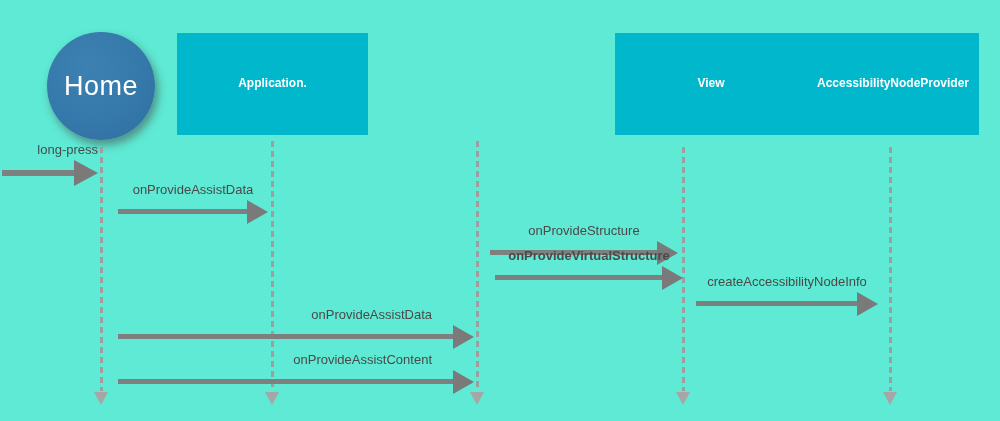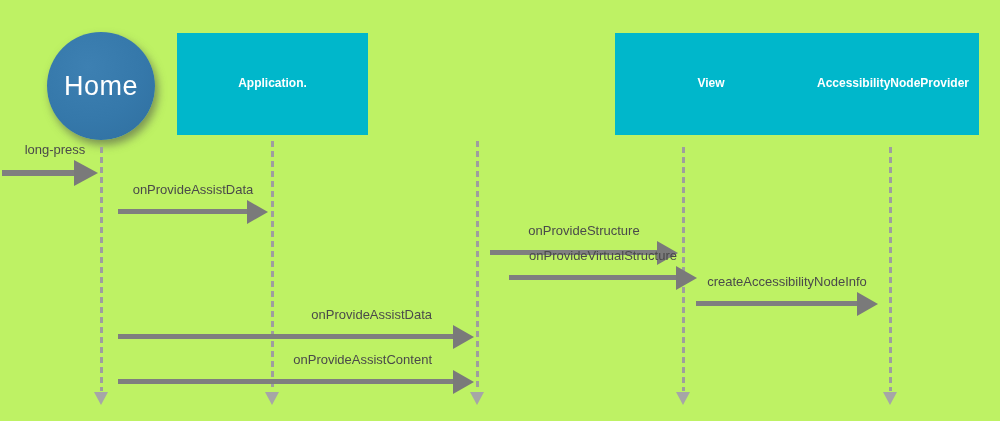--- a/index.html
+++ b/index.html
@@ -5,21 +5,21 @@
   html, body {
     margin: 0;
     padding: 0;
     background: #ffffff;
     font-family: "Liberation Sans", "DejaVu Sans", sans-serif;
   }
   .canvas {
     position: relative;
     width: 1000px;
     height: 421px;
-    background: #bef264;
+    background: #5eead4;
     overflow: hidden;
   }
 
   
   .actor-circle {
     position: absolute;
     left: 47px;
     top: 32px;
     width: 108px;
     height: 108px;
@@ -89,21 +89,21 @@
 
   
   .message { position: absolute; }
   .msg-label {
     font-size: 13px;
     color: #4a4a4a;
     line-height: 16px;
     white-space: nowrap;
     margin-bottom: 2px;
   }
-  .msg-label.align-left   { text-align: center; padding-left: 10px; }
+  .msg-label.align-left   { text-align: right; padding-left: 10px; }
   .msg-label.align-center { text-align: center; }
   .msg-label.align-right  { text-align: right; padding-right: 42px; }
   .msg-line { position: relative; height: 24px; }
   .msg-shaft {
     position: absolute;
     left: 0;
     right: 17px;
     top: 9px;
     height: 5px;
     background: #7f7f7f;
@@ -122,21 +122,21 @@
   .message.big-head .msg-shaft { top: 10px; height: 6px; right: 20px; }
   .message.big-head .msg-head {
     border-left: 24px solid #7a7a7a;
     border-top: 13px solid transparent;
     border-bottom: 13px solid transparent;
   }
 
   .msg-long-press        { left: 2px;   top: 142px; width: 96px;  }
   .msg-assist-data-1     { left: 118px; top: 182px; width: 150px; }
   .msg-structure         { left: 490px; top: 212px; width: 188px; margin-top: 11px; }
-  .msg-virtual-structure { left: 509px; top: 248px; width: 188px; }
+  .msg-virtual-structure { left: 495px; top: 248px; width: 188px; font-weight: bold; }
   .msg-create-node-info  { left: 696px; top: 274px; width: 182px; }
   .msg-assist-data-2     { left: 118px; top: 307px; width: 356px; }
   .msg-assist-content    { left: 118px; top: 352px; width: 356px; }
 </style>
 </head>
 <body>
 
 <div class="canvas">
 
   <div class="actor-circle">

